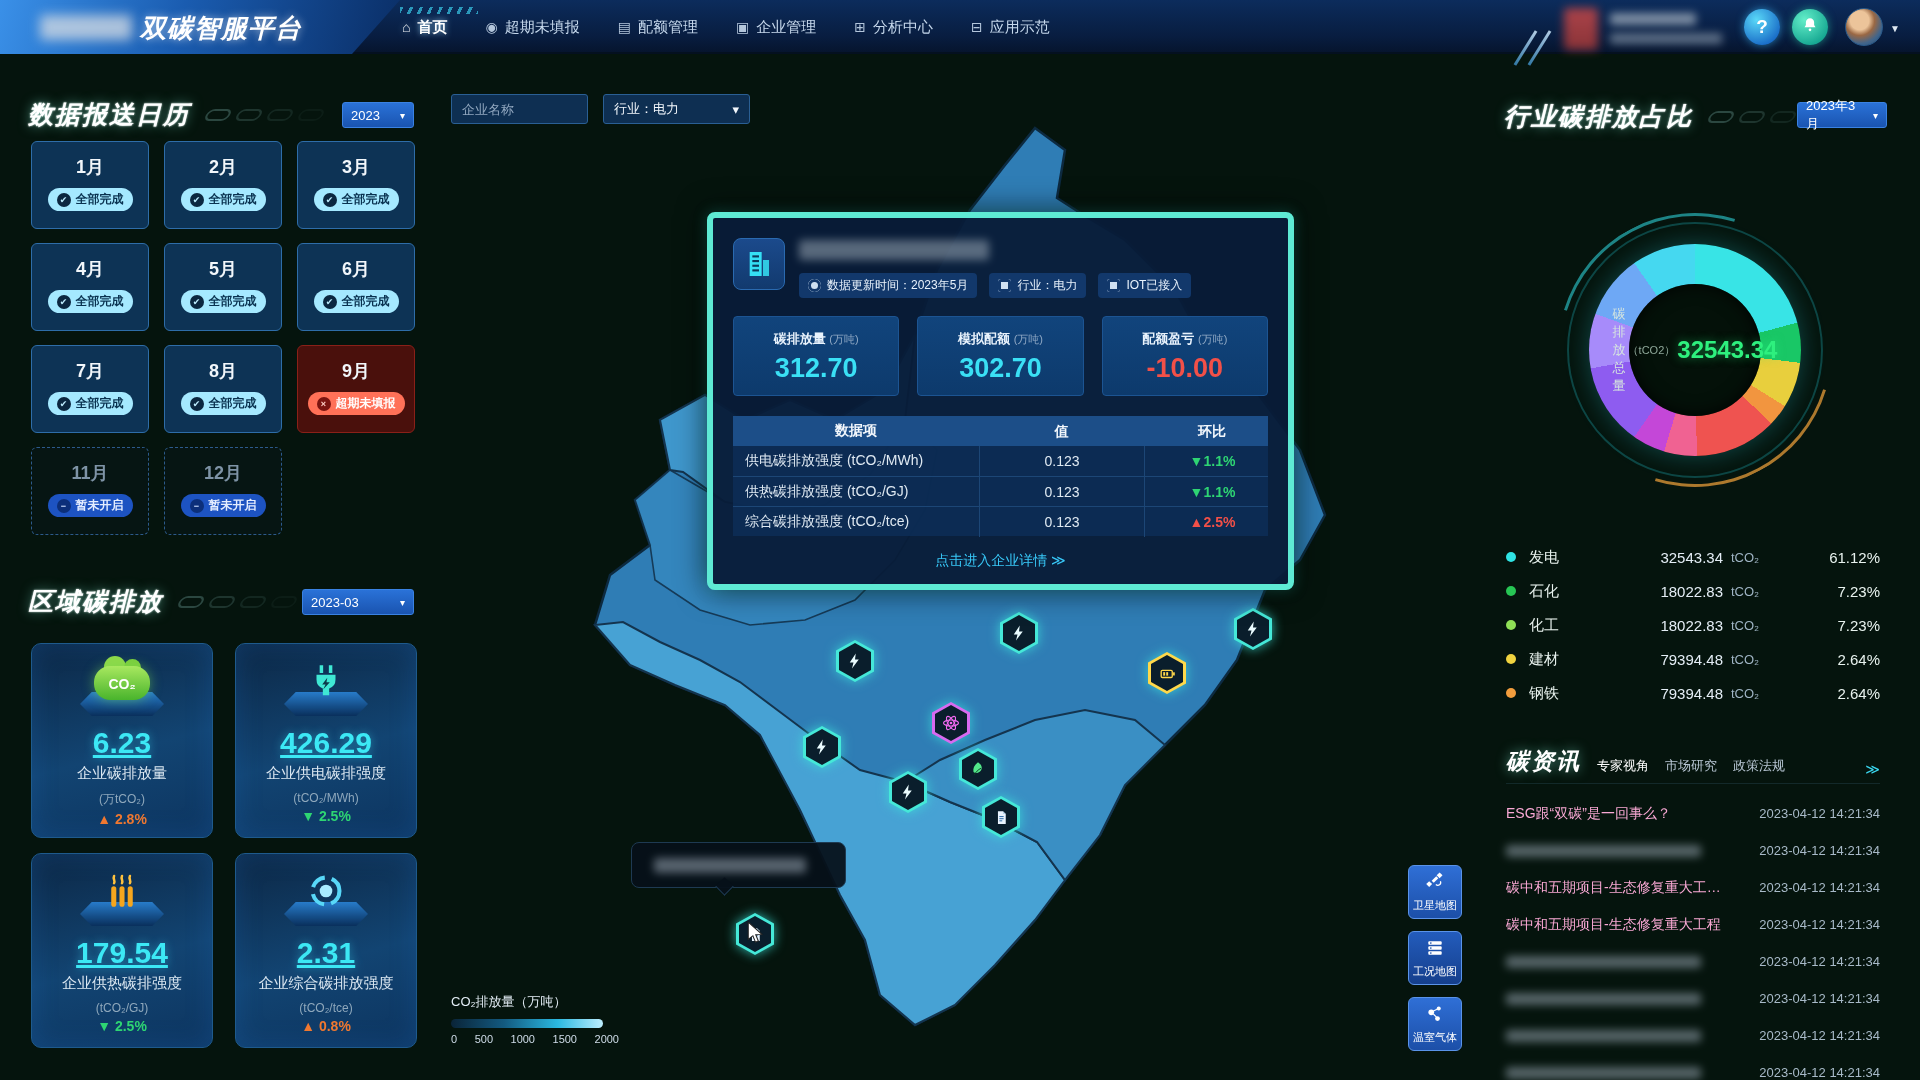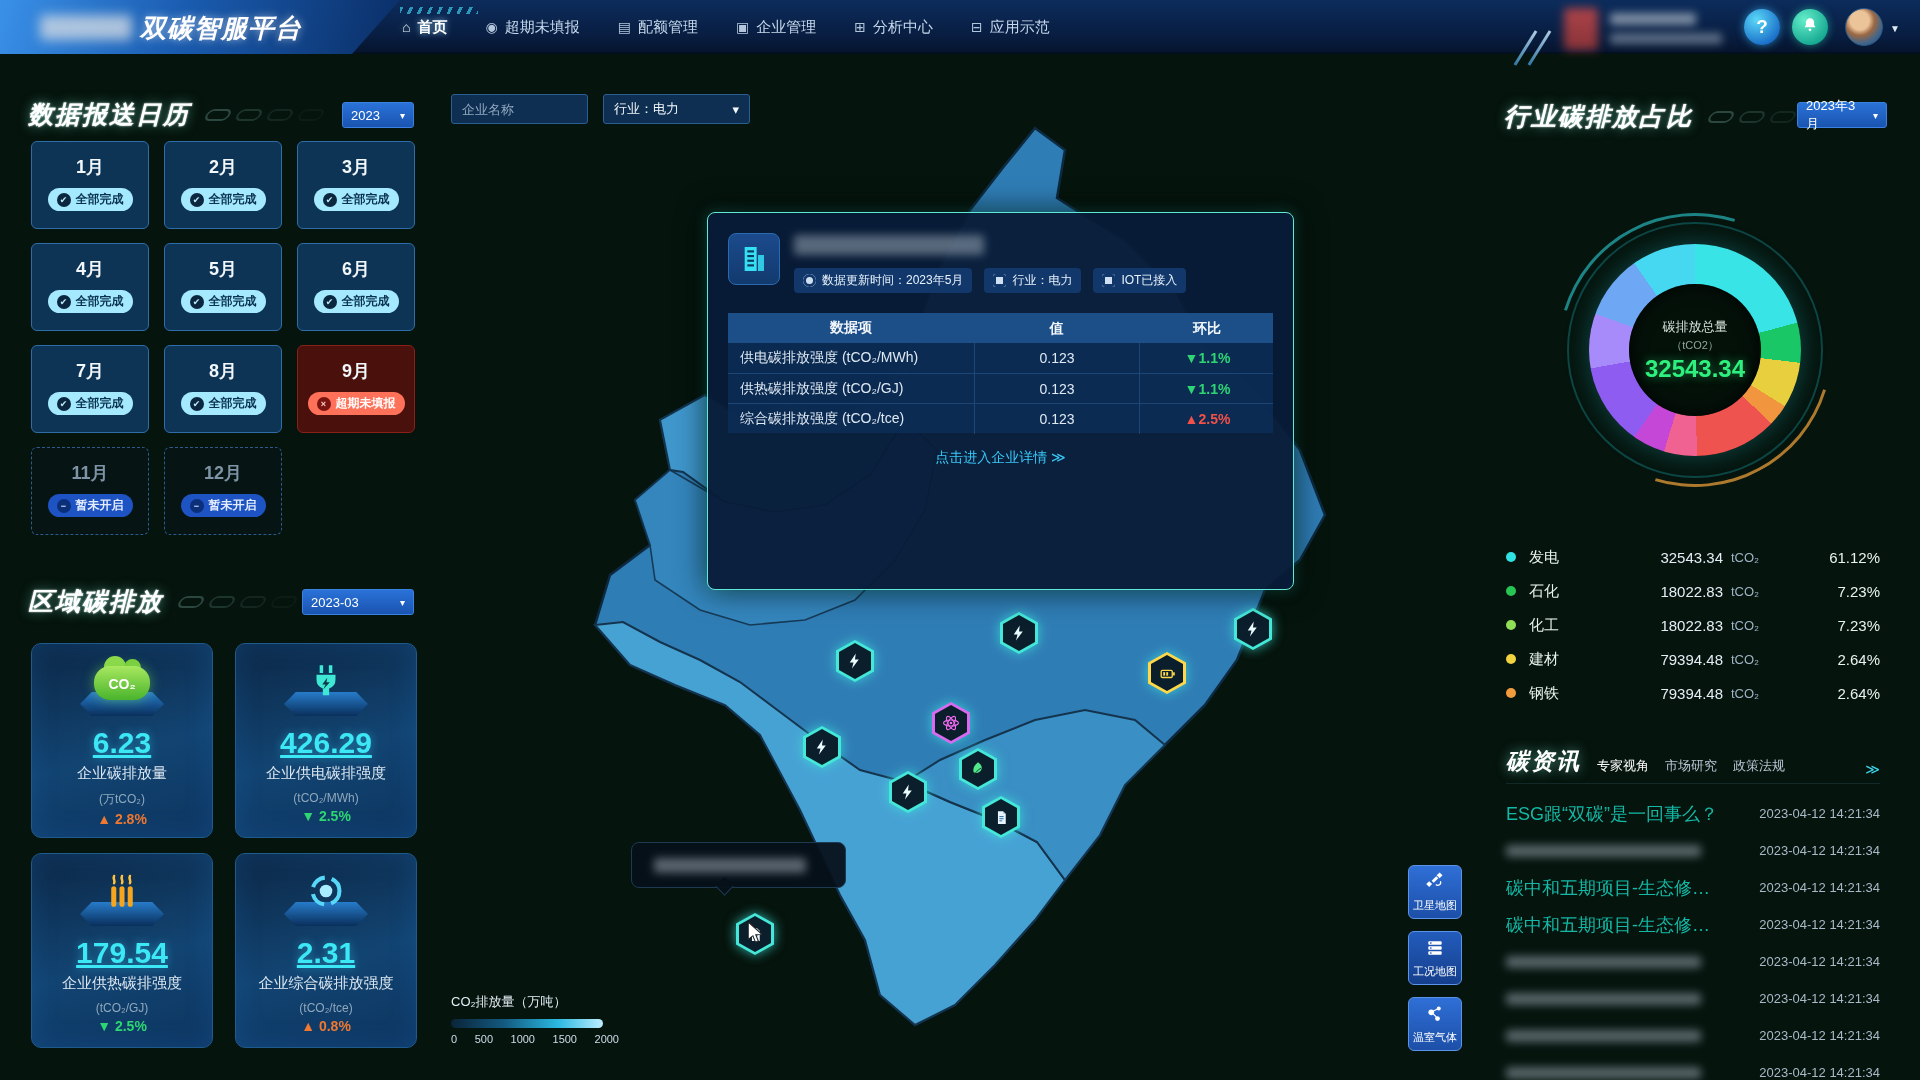--- a/index.html
+++ b/index.html
@@ -145,21 +145,21 @@
     font-size:11px; color:#cfdce8; }
   .map-ctrls { position:absolute; left:1408px; top:865px; display:flex; flex-direction:column;
     gap:12px; z-index:7; }
   .mbtn { width:54px; height:54px; border-radius:6px; display:flex; flex-direction:column;
     align-items:center; justify-content:center; gap:2px; cursor:pointer; color:#fff;
     background:linear-gradient(180deg,#2f6fd6,#1c4fa8); border:1px solid #5a93e8; }
   .mbtn .mb-label { font-size:11px; }
 
   
   .popup { position:absolute; left:707px; top:212px; width:587px; height:378px; z-index:20;
-    background:rgba(8,28,56,.96); border:1px solid #5eead4; border-radius:8px;
+    background:rgba(8,28,56,.96); border:6px solid #5eead4; border-radius:8px;
     box-shadow:0 0 30px rgba(0,0,0,.7),0 0 14px rgba(40,210,190,.35); padding:20px; }
   .pp-hd { display:flex; gap:14px; }
   .pp-bico { width:52px; height:52px; border-radius:8px; background:linear-gradient(180deg,#1b4a8c,#123a6e);
     border:1px solid #2a6ab0; display:flex; align-items:center; justify-content:center; }
   .pp-name-blur { width:190px; height:20px; margin-top:2px; }
   .pp-tags { display:flex; gap:12px; margin-top:13px; }
   .pp-tag { background:#12386b; border-radius:4px; font-size:12px; color:#e8f2fc;
     padding:4px 9px; display:flex; align-items:center; gap:6px; }
   .pp-tag .tico { width:13px; height:13px; border-radius:50%; background:#cfe0f2;
     display:inline-block; box-shadow:inset 0 0 0 3px #12386b, inset 0 0 0 6px #cfe0f2; }
@@ -187,21 +187,21 @@
   .donut-zone { position:absolute; left:1560px; top:215px; width:270px; height:270px; z-index:4; }
   .ring1 { position:absolute; left:7px; top:7px; width:256px; height:256px; border-radius:50%;
     border:2px solid rgba(40,215,230,.25); }
   .ring2 { position:absolute; left:-2px; top:-2px; width:274px; height:274px; border-radius:50%;
     border:3px solid transparent; border-top-color:rgba(50,225,235,.55);
     border-bottom-color:rgba(245,164,60,.7); transform:rotate(-28deg); }
   .donut { position:absolute; left:29px; top:29px; width:212px; height:212px; border-radius:50%;
     box-shadow:0 0 24px rgba(40,200,220,.3); }
   .hole { position:absolute; left:69px; top:69px; width:132px; height:132px; border-radius:50%;
     background:#041109; box-shadow:inset 0 0 18px rgba(0,0,0,.9); display:flex;
-    flex-direction:column; align-items:center; justify-content:center; gap:2px; }
+    flex-direction:row; align-items:center; justify-content:center; gap:2px; }
   .hole .hl1 { font-size:13px; color:#d6e6de; }
   .hole .hl2 { font-size:11px; color:#8fa89a; }
   .hole .hl3 { font-size:24px; font-weight:bold; color:#2ef07e; text-shadow:0 0 10px rgba(46,240,126,.5); }
   .ind-legend { position:absolute; left:1506px; top:540px; width:374px; z-index:4; }
   .ind-row { display:flex; align-items:center; height:34px; font-size:15px; }
   .ind-dot { width:10px; height:10px; border-radius:50%; margin-right:13px; }
   .ind-name { width:96px; color:#e8f2ee; }
   .ind-val { width:98px; text-align:right; color:#e4edf5; }
   .ind-unit { width:52px; margin-left:8px; font-size:13px; color:#9fb4c4; }
   .ind-pct { margin-left:auto; color:#e8f2ee; }
@@ -210,21 +210,21 @@
   .news-hd { position:absolute; left:1506px; top:746px; width:374px; display:flex;
     align-items:flex-end; gap:16px; z-index:4; border-bottom:1px solid rgba(120,200,255,.12);
     padding-bottom:6px; }
   .news-title { font-size:23px; font-weight:900; font-style:italic; color:#fff;
     text-shadow:0 0 12px rgba(140,255,230,.5); letter-spacing:2px; }
   .news-tab { font-size:13px; color:#b8c6d4; cursor:pointer; padding-bottom:2px; }
   .news-tab.first { color:#fff; }
   .news-more { margin-left:auto; color:#3ad8f0; font-size:14px; cursor:pointer; }
   .news-list { position:absolute; left:1506px; top:795px; width:374px; z-index:4; }
   .news-row { display:flex; align-items:center; height:37px; cursor:pointer; }
-  .news-row .nr-title { font-size:18px; color:#14b8a6; white-space:nowrap; overflow:hidden;
+  .news-row .nr-title { font-size:14px; color:#f9a8d4; white-space:nowrap; overflow:hidden;
     text-overflow:ellipsis; max-width:215px; }
   .news-row .nr-bar { width:195px; height:12px; }
   .news-row .nr-time { margin-left:auto; font-size:13px; color:#a8bac8; }
 </style>
 </head>
 <body>
 
 <div id="app">
 
   <div class="map-wrap">
@@ -603,20 +603,34 @@
             <span>行业：电力</span>
           </div>
           <div class="pp-tag">
             <span class="tico sq"></span>
             <span>IOT已接入</span>
           </div>
         </div>
       </div>
     </div>
 
+    <div class="pp-stats">
+      <div class="pp-stat">
+        <div class="ps-label"><span>碳排放量</span> <span class="ps-unit">(万吨)</span></div>
+        <div class="ps-val">312.70</div>
+      </div>
+      <div class="pp-stat">
+        <div class="ps-label"><span>模拟配额</span> <span class="ps-unit">(万吨)</span></div>
+        <div class="ps-val">302.70</div>
+      </div>
+      <div class="pp-stat">
+        <div class="ps-label"><span>配额盈亏</span> <span class="ps-unit">(万吨)</span></div>
+        <div class="ps-val neg">-10.00</div>
+      </div>
+    </div>
 
     <div class="pp-table">
       <div class="pt-row pt-head">
         <div style="text-align:center">数据项</div>
         <div>值</div>
         <div>环比</div>
       </div>
       <div class="pt-row pt-body">
         <div>供电碳排放强度 (tCO₂/MWh)</div>
         <div>0.123</div>

